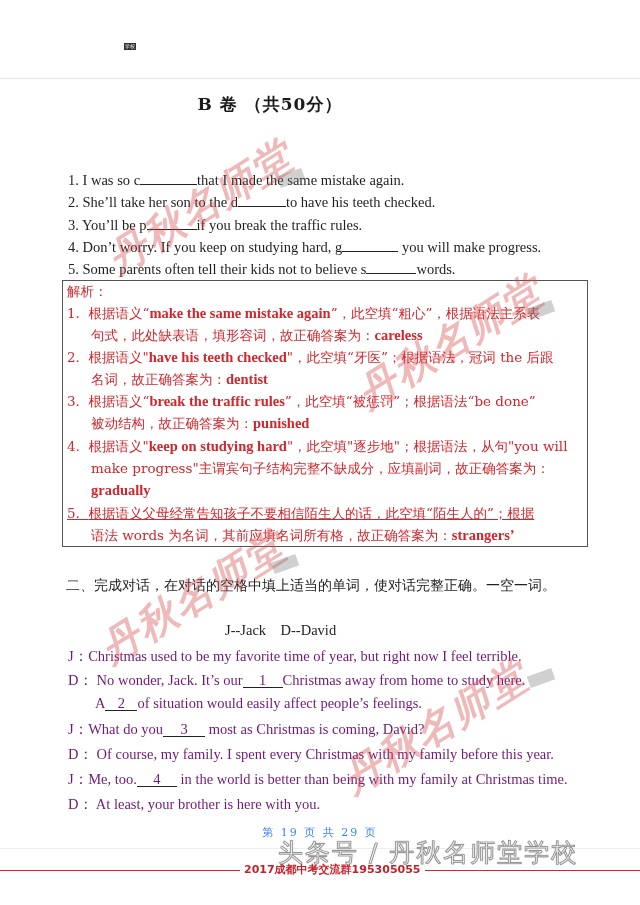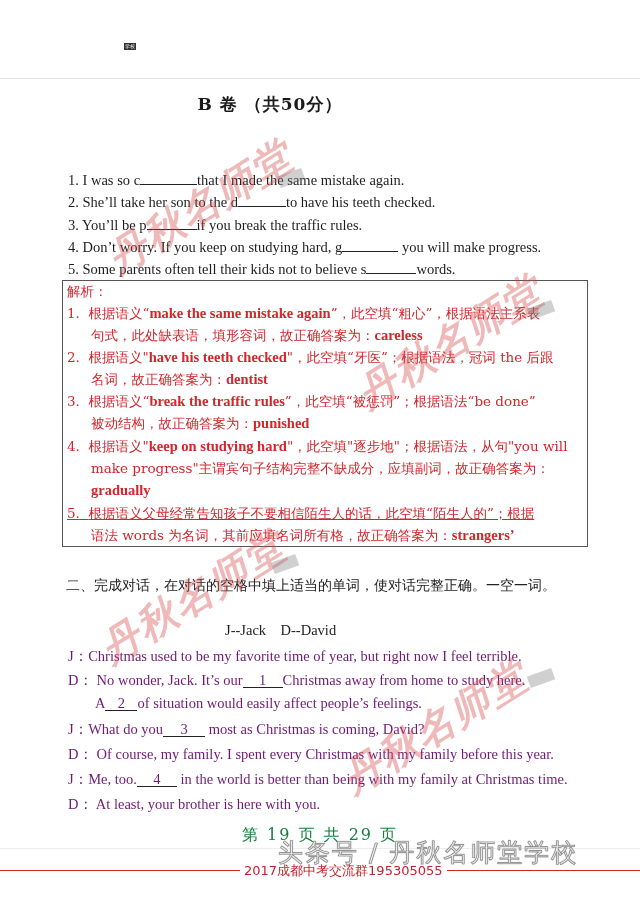--- a/index.html
+++ b/index.html
@@ -42,28 +42,28 @@
   }
   .a-line b { font-family: "Liberation Serif", serif; font-weight: bold; font-size: 14.5px; }
 
   .dlg {
     position: absolute; left: 68px; font-size: 14.5px; white-space: nowrap; color: #701a75;
   }
   .dlg .sp { font-family: "Liberation Serif", serif; }
   .numblank { display: inline-block; border-bottom: 1px solid #222; text-align: center; line-height: 14px; }
 
   .page-num {
-    position: absolute; left: 0; width: 640px; top: 825px; text-align: center; font-size: 16px;
-    color: #15803d; letter-spacing: 2px; font-family: "DejaVu Serif", serif;
+    position: absolute; left: 0; width: 640px; top: 825px; text-align: center; font-size: 11px;
+    color: #3b82f6; letter-spacing: 2px; font-family: "DejaVu Serif", serif;
   }
   .footer-rule-grey { position: absolute; left: 0; top: 848px; width: 640px; height: 1px; background: #eeeeee; }
   .footer-red-line { position: absolute; left: 0; top: 870px; width: 640px; height: 1px; background: #d0262c; }
   .footer-red-text {
     position: absolute; left: 240px; top: 862px; background: #fff; padding: 0 4px;
-    font-size: 13px; color: #c8202a; font-weight: normal; font-family: "DejaVu Sans", sans-serif;
+    font-size: 11px; color: #c8202a; font-weight: bold; font-family: "DejaVu Sans", sans-serif;
   }
   .footer-brand {
     position: absolute; left: 278px; top: 836px; font-size: 25px; color: #eaeaea;
     font-family: "DejaVu Sans", sans-serif; letter-spacing: 2px;
     text-shadow: 0 0 1px #777, 0 0 1px #777; -webkit-text-stroke: 0.6px #888;
   }
   .wm {
     position: absolute; font-family: "DejaVu Serif", serif; font-style: italic; font-weight: bold;
     color: rgba(215, 70, 70, 0.38); font-size: 40px; transform: rotate(-32deg); white-space: nowrap;
     pointer-events: none; letter-spacing: 2px;

